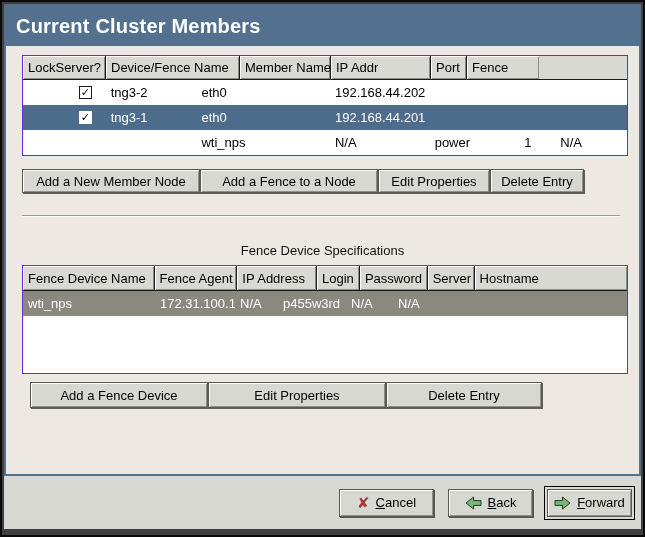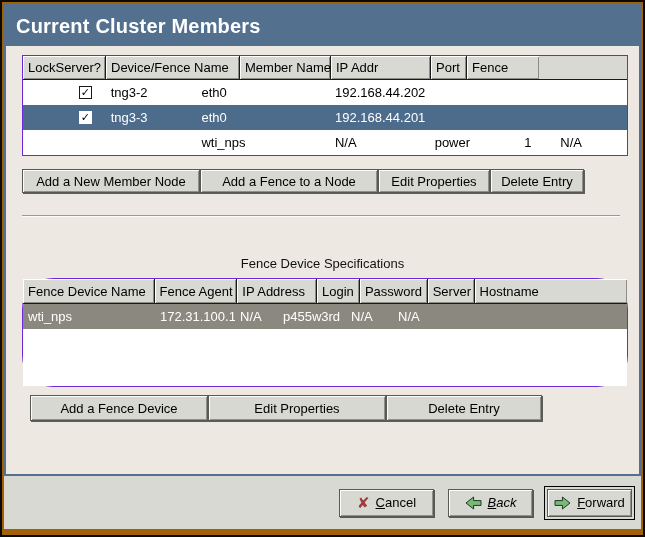--- a/index.html
+++ b/index.html
@@ -1,20 +1,20 @@
 <!DOCTYPE html>
 <html><head>
 <meta charset="utf-8">
 <style>
   html,body{margin:0;padding:0;background:#555;}
   *{box-sizing:border-box;}
   .window{
     width:645px;height:537px;
     border:2px solid #0a0a0a;
-    background:#a16207;
+    background:#404040;
     padding:2px;
     font-family:"Liberation Sans","DejaVu Sans",sans-serif;
     font-size:13px;color:#000;
     position:relative;overflow:hidden;
   }
   .panel{
     border:2px solid #53708e;
     background:#ede9e2;
     height:472px;
     overflow:hidden;
@@ -22,21 +22,21 @@
   .titlebar{
     height:40px;background:#53708e;color:#fff;
     display:flex;align-items:center;
     padding-left:10px;
     font-size:20px;font-weight:bold;letter-spacing:.2px;
   }
   .section-label{
     text-align:center;font-size:13px;color:#111;
   }
   .lbl1{margin-top:14px;}
-  .lbl2{margin-top:39px;}
+  .lbl2{margin-top:26px;}
   .tbl{
     width:606px;margin-left:16px;
     border:1px solid #6d28d9;
     background:#fff;
   }
   .thead{display:flex;border-bottom:1px solid #1a1a1a;background:#d9d9d3;}
   .th{
     height:23px;display:flex;align-items:center;
     padding-left:5px;white-space:nowrap;overflow:hidden;
     background:#d9d9d3;
@@ -77,28 +77,28 @@
   .btnbar{display:flex;width:598px;margin-left:16px;}
   .bar1{margin-top:13px;}
   .bar2{margin-top:8px;width:590px;margin-left:24px;}
   .bar1 .b0{width:178px}.bar1 .b1{width:178px}.bar1 .b2{width:112px}.bar1 .b3{width:94px}
   .bar2 .b0{width:178px;height:26px}.bar2 .b1{width:178px;height:26px}.bar2 .b2{width:156px;height:26px}
   .separator{
     width:598px;margin:22px 0 0 16px;height:2px;
     border-top:1px solid #9a9a94;border-bottom:1px solid #fbfbf8;
   }
   .table1{margin-top:9px;}
-  .table2{margin-top:7px;border-radius:31px;}
+  .table2{margin-top:7px;}
   .footer{
     height:53px;display:flex;align-items:center;justify-content:flex-end;
     gap:14px;padding-right:9px;background:#d9d9d3;
   }
   .footer .btn{height:28px;gap:6px;}
   .btn-cancel{width:95px;}
-  .btn-back{width:85px;font-style:italic;}
+  .btn-back{width:85px;}
   .btn-forward{width:85px;}
   .btn-default{
     box-shadow:inset 1px 1px 0 #fcfcfa, inset -1px -1px 0 #90908a,
                0 0 0 2px #d9d9d3, 0 0 0 3px #000;
   }
   .x-icon{color:#a03c3c;font-weight:bold;font-size:15px;line-height:15px;}
   .arrow-icon{display:flex;}
   u{text-decoration:underline;}
 </style>
 </head>
@@ -133,21 +133,21 @@
         <div class="td c1-4"></div>
         <div class="td c1-5"></div>
         <div class="td c1-6"></div>
       </div>
       <div class="trow row-sel-blue">
         <div class="td c1-0">
           <span class="checkbox">
               <span>✓</span>
             </span>
         </div>
-        <div class="td c1-1">tng3-3</div>
+        <div class="td c1-1">tng3-1</div>
         <div class="td c1-2">eth0</div>
         <div class="td c1-3">192.168.44.201</div>
         <div class="td c1-4"></div>
         <div class="td c1-5"></div>
         <div class="td c1-6"></div>
       </div>
       <div class="trow">
         <div class="td c1-0"></div>
         <div class="td c1-1"></div>
         <div class="td c1-2">wti_nps</div>

